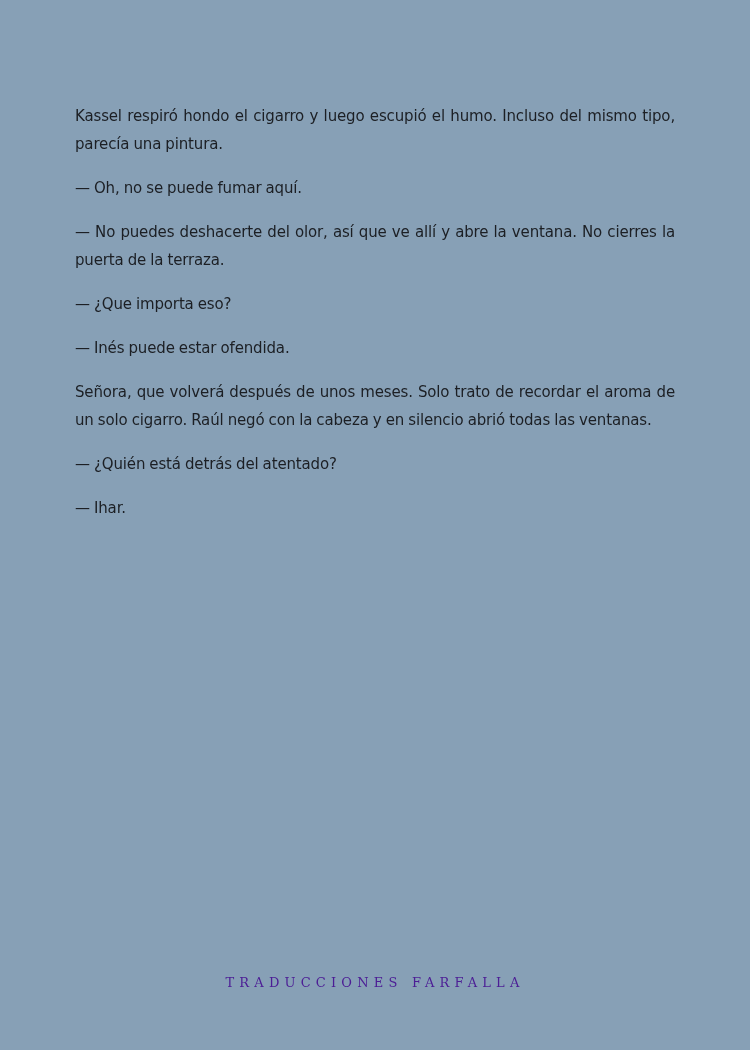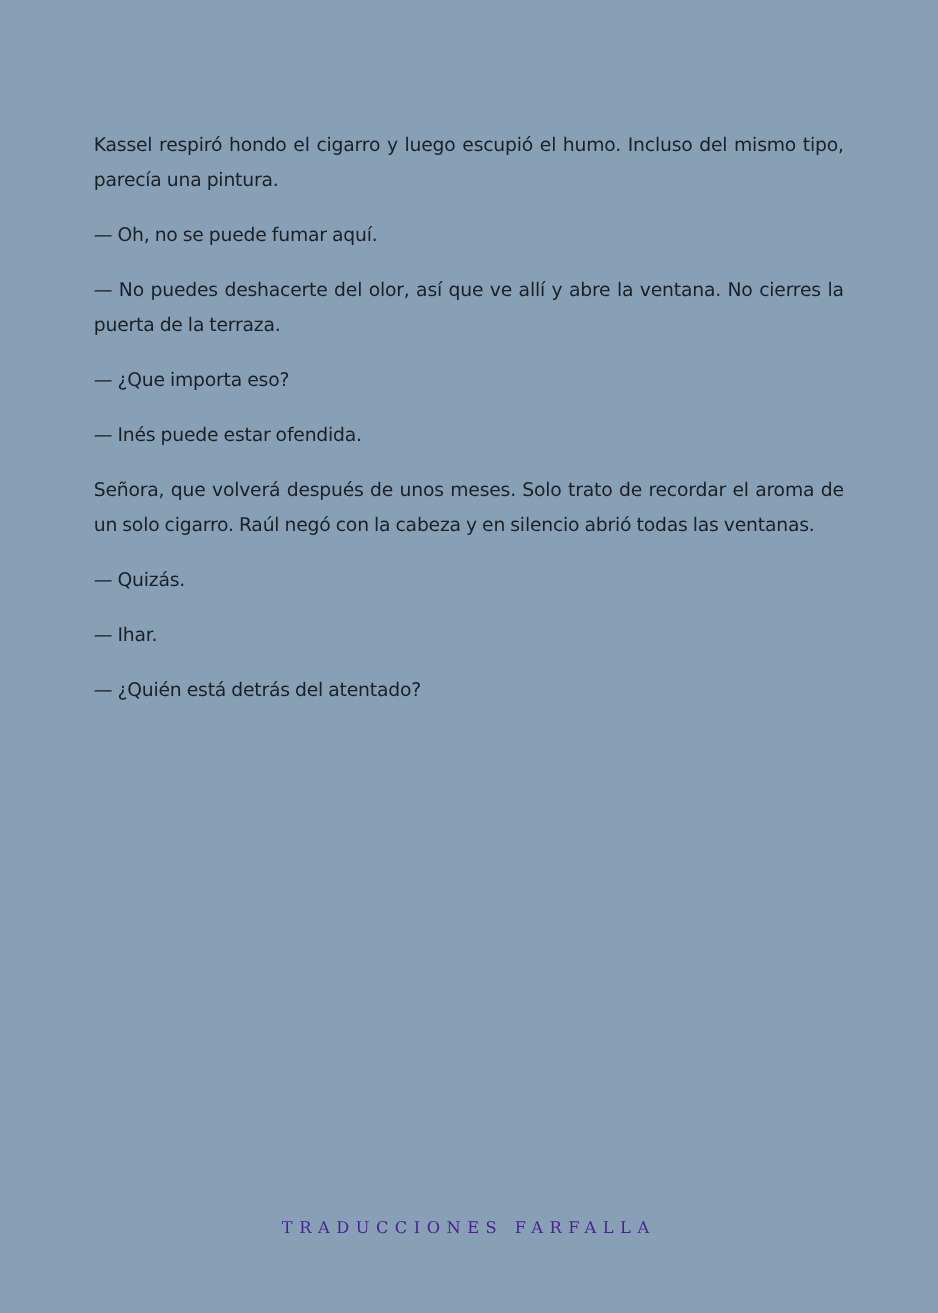--- a/index.html
+++ b/index.html
@@ -45,18 +45,17 @@
 </head>
 <body>
 
 <div class="page">
   <p>Kassel respiró hondo el cigarro y luego escupió el humo. Incluso del mismo tipo, parecía una pintura.</p>
   <p>— Oh, no se puede fumar aquí.</p>
   <p>— No puedes deshacerte del olor, así que ve allí y abre la ventana. No cierres la puerta de la terraza.</p>
   <p>— ¿Que importa eso?</p>
   <p>— Inés puede estar ofendida.</p>
   <p>Señora, que volverá después de unos meses. Solo trato de recordar el aroma de un solo cigarro. Raúl negó con la cabeza y en silencio abrió todas las ventanas.</p>
-  <p>— Quizás.</p>
+  <p>— ¿Quién está detrás del atentado?</p>
   <p>— Ihar.</p>
-  <p>— ¿Quién está detrás del atentado?</p>
 </div>
 
 <div class="footer">TRADUCCIONES FARFALLA</div>
 
 </body></html>

